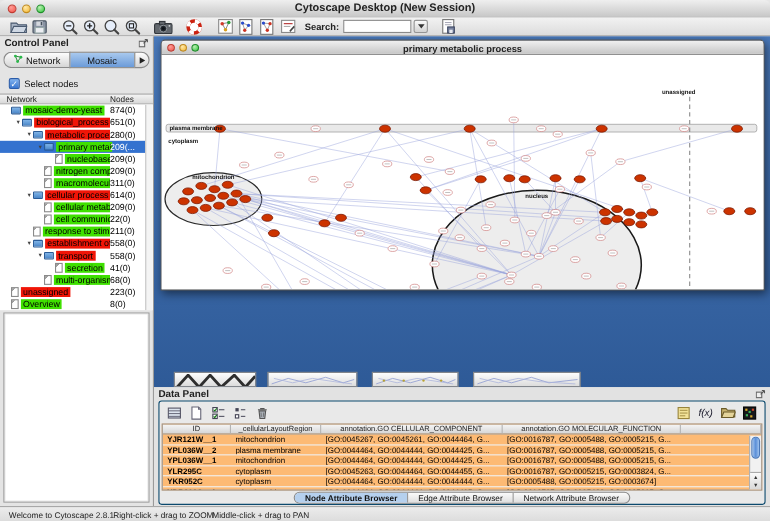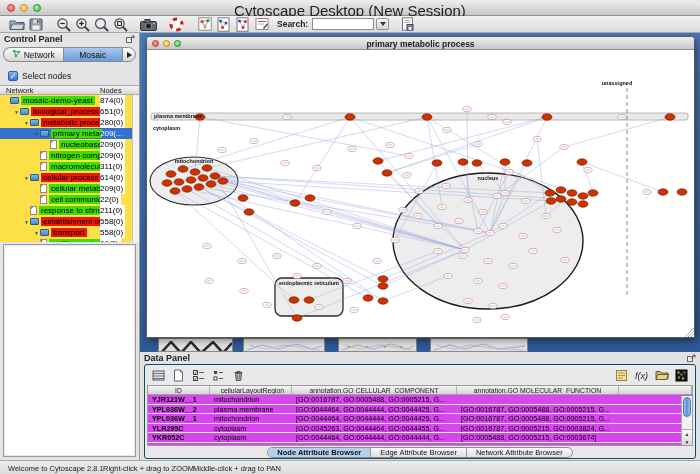--- a/index.html
+++ b/index.html
@@ -7,21 +7,21 @@
   #app{position:relative;width:700px;height:474px;font-family:"Liberation Sans",sans-serif;background:#e6e6e6;overflow:hidden;}
   svg text{font-family:"Liberation Sans",sans-serif;}
 
   
   .titlebar{position:absolute;top:0;left:0;right:0;height:16px;background:linear-gradient(#efefef,#c8c8c8);border-bottom:1px solid #8f8f8f;border-radius:5px 5px 0 0;}
   .lights{position:absolute;left:7px;top:4px;display:flex;gap:5px;}
   .light{width:8px;height:8px;border-radius:50%;}
   .light.red{background:radial-gradient(circle at 35% 30%,#ff9d96,#f4544a);border:0.5px solid #c03930;}
   .light.yellow{background:radial-gradient(circle at 35% 30%,#ffe9a8,#f5b62e);border:0.5px solid #c08a1e;}
   .light.green{background:radial-gradient(circle at 35% 30%,#b8f0b0,#35c53e);border:0.5px solid #1f8f2a;}
-  .apptitle{position:absolute;left:0;right:0;top:2px;text-align:center;font-size:15px;font-weight:normal;color:#222;}
+  .apptitle{position:absolute;left:0;right:0;top:2px;text-align:center;font-size:10px;font-weight:bold;color:#222;}
 
   
   .toolbar{position:absolute;top:16px;left:0;right:0;height:17px;background:linear-gradient(#f2f2f2,#dcdcdc);border-bottom:1px solid #a8a8a8;display:flex;align-items:center;padding-left:7px;}
   .tbtn{width:19px;height:16px;display:flex;align-items:center;justify-content:center;flex:0 0 auto;}
   .tgap{width:9px;flex:0 0 auto;}
   .searchlbl{font-size:8.5px;font-weight:bold;color:#222;margin:0 4px 0 6px;}
   .searchinput{width:62px;height:12px;border:1px solid #8a8a8a;background:#fff;font-size:8px;padding:0 2px;}
   .combobtn{width:13px;height:12px;margin-left:2px;background:linear-gradient(#fbfbfb,#d2d2d2);border:1px solid #949494;border-radius:2px;display:flex;align-items:center;justify-content:center;}
   .combobtn .tri{width:0;height:0;border-left:3px solid transparent;border-right:3px solid transparent;border-top:4px solid #333;}
 
@@ -37,53 +37,53 @@
   .cp-tab-arrow .tri{width:0;height:0;border-top:3.5px solid transparent;border-bottom:3.5px solid transparent;border-left:5px solid #222;}
   .cp-group{position:relative;margin:5px 5px 0;border:1px solid #ababab;border-radius:4px;padding:7px 5px 5px;}
   .cp-group-lbl{position:absolute;top:-5px;left:6px;background:#e4e4e4;padding:0 3px;font-size:8px;font-weight:bold;color:#222;}
   .combo{height:15px;border:1px solid #8a8a8a;border-radius:8px;background:linear-gradient(#ffffff,#d4d4d4);display:flex;align-items:center;padding-left:9px;font-size:8.5px;color:#111;position:relative;}
   .combo-arrows{position:absolute;right:1px;top:1px;bottom:1px;width:13px;border-radius:7px;background:linear-gradient(#8fbaf2,#4a82d8);color:#fff;font-size:4.5px;line-height:4px;display:flex;flex-direction:column;align-items:center;justify-content:center;}
   .cp-check{display:flex;align-items:center;gap:4px;margin:6px 8px 4px;font-size:8.5px;color:#111;}
   .checkbox{width:10px;height:10px;border-radius:2px;background:linear-gradient(#7fb2f0,#3a77d0);border:1px solid #2a5caa;color:#fff;font-size:8px;line-height:9px;text-align:center;}
   .tree-head{display:flex;height:10px;background:linear-gradient(#f4f4f4,#d8d8d8);border-top:1px solid #aaa;border-bottom:1px solid #aaa;font-size:7.5px;color:#222;position:relative;}
   .tree-head .c1{padding-left:6px;}
   .tree-head .c2{position:absolute;left:100px;}
-  .tree{position:relative;background:#fde047;height:147px;overflow:hidden;}
+  .tree{position:relative;background:#ffffff;height:187px;overflow:hidden;}
   .tree-scroll{position:absolute;right:0;top:0;bottom:0;width:7px;background:#f4f4f4;border-left:1px solid #c4c4c4;}
   .trows{position:absolute;left:0;top:0;right:7px;}
   .trow{position:relative;display:flex;align-items:center;height:11px;padding-right:30px;overflow:hidden;}
   .trow.sel{background:#3472cf;}
   .tdisc{width:7px;flex:0 0 auto;font-size:5px;color:#444;text-align:center;}
   .ticon{flex:0 0 auto;margin-right:2px;}
   .ticon.folder{width:9px;height:7px;background:linear-gradient(#7fb4e8,#4a86c8);border:1px solid #2a5c98;border-radius:1px;}
   .ticon.page{width:7px;height:9px;background:linear-gradient(135deg,#9a9a9a 2px,#fff 2px);border:1px solid #8a8a8a;}
   .tlabel{font-size:8px;color:#000;padding:0 2px;white-space:nowrap;overflow:hidden;min-width:0;}
   .tlabel.green{background:#3fe000;}
   .tlabel.red{background:#f01507;}
   .tcount{position:absolute;left:100px;top:0;line-height:11px;font-size:8px;color:#000;background:#fff;padding-right:2px;}
   .trow.sel .tcount{background:transparent;color:#fff;}
   .birdseye{flex:1;margin:2px 3px 3px;background:#fff;border:1px solid #9a9a9a;box-shadow:inset 0 0 0 1px #e8e8e8;}
 
   
   .desktop{position:absolute;top:33px;left:140px;right:0;height:319px;background:linear-gradient(180deg,#4a7abc,#2e5a97);overflow:hidden;}
   .bg-strip{position:absolute;top:305px;height:14px;background:linear-gradient(#fdfdfd,#dcdcdc);border:1px solid #8a8a8a;overflow:hidden;}
-  .netwin{position:absolute;left:6px;top:3px;width:549px;height:302px;background:#fff;border:1px solid #5a5a5a;border-radius:4px 4px 0 0;box-shadow:2px 3px 9px rgba(0,0,0,.5);}
+  .netwin{position:absolute;left:6px;top:3px;width:549px;height:228px;background:#fff;border:1px solid #5a5a5a;border-radius:4px 4px 0 0;box-shadow:2px 3px 9px rgba(0,0,0,.5);}
   .nw-titlebar{position:relative;height:13px;background:linear-gradient(#f0f0f0,#c6c6c6);border-bottom:1px solid #909090;border-radius:3px 3px 0 0;}
   .nw-lights{position:absolute;left:5px;top:3px;display:flex;gap:4px;}
   .nw-lights .light{width:7px;height:7px;}
   .nw-title{position:absolute;left:0;right:0;top:1.5px;text-align:center;font-size:8.5px;font-weight:bold;color:#222;}
   .nw-canvas{position:absolute;top:13px;left:0;right:0;bottom:0;background:#fff;overflow:hidden;}
 
   
   .dpanel{position:absolute;top:352px;left:140px;right:0;bottom:14px;background:#e2e2e2;}
   .dp-body{position:absolute;top:12px;left:4px;right:4px;bottom:1px;background:#e9e9e9;border:1px solid #0c4a6e;border-radius:3px;}
   .dp-toolbar{position:absolute;top:1px;left:2px;right:2px;height:18px;display:flex;align-items:center;gap:3px;padding:0 3px;}
   .dbtn{width:17px;height:15px;display:flex;align-items:center;justify-content:center;flex:0 0 auto;}
   .dp-toolbar .sp{flex:1;}
-  .dp-table{position:absolute;top:20px;left:2px;right:2px;bottom:12px;background:#d946ef;border:1px solid #9a9a9a;overflow:hidden;}
+  .dp-table{position:absolute;top:20px;left:2px;right:2px;bottom:12px;background:#fdba74;border:1px solid #9a9a9a;overflow:hidden;}
   .thead{display:flex;height:9px;background:linear-gradient(#f5f5f5,#d6d6d6);border-bottom:1px solid #a0a0a0;font-size:6.8px;color:#222;}
   .th{border-right:1px solid #b4b4b4;text-align:center;overflow:hidden;white-space:nowrap;line-height:9px;}
   .c0{width:62px;flex:0 0 auto;}
   .c1{width:82px;flex:0 0 auto;}
   .c2{width:165px;flex:0 0 auto;}
   .c3{width:162px;flex:0 0 auto;}
   .cf{flex:1;}
   .drow{display:flex;height:9.5px;font-size:7.2px;color:#000;border-bottom:1px solid #f0f0f0;}
   .td{line-height:9.5px;white-space:nowrap;overflow:hidden;padding-left:4px;}
   .td.c0{font-weight:bold;}
@@ -358,20 +358,27 @@
             <span class="ticon folder"></span>
             <span class="tlabel red">establishment of lo</span>
             <span class="tcount">558(0)</span>
           </div>
           <div class="trow">
             <span style="flex: 0 0 auto; width: 33px;"></span>
             <span class="tdisc">▼</span>
             <span class="ticon folder"></span>
             <span class="tlabel red">transport</span>
             <span class="tcount">558(0)</span>
+          </div>
+          <div class="trow">
+            <span style="flex: 0 0 auto; width: 43px;"></span>
+            <span class="tdisc"></span>
+            <span class="ticon page"></span>
+            <span class="tlabel green">secretion</span>
+            <span class="tcount">41(0)</span>
           </div>
           <div class="trow">
             <span style="flex: 0 0 auto; width: 33px;"></span>
             <span class="tdisc"></span>
             <span class="ticon page"></span>
             <span class="tlabel green">multi-organism pro</span>
             <span class="tcount">68(0)</span>
           </div>
           <div class="trow">
             <span style="flex: 0 0 auto; width: 3px;"></span>
@@ -774,20 +781,21 @@
           <span class="th c0">ID</span>
           <span class="th c1">_cellularLayoutRegion</span>
           <span class="th c2">annotation.GO CELLULAR_COMPONENT</span>
           <span class="th c3">annotation.GO MOLECULAR_FUNCTION</span>
           <span class="th cf"></span>
         </div>
         <div id="table-body">
             <div class="drow">
               <span class="td c0">YJR121W__1</span>
               <span class="td c1">mitochondrion</span>
+              <span class="td c2">[GO:0045267, GO:0045261, GO:0044464, G...</span>
               <span class="td c3">[GO:0016787, GO:0005488, GO:0005215, G...</span>
             </div>
             <div class="drow">
               <span class="td c0">YPL036W__2</span>
               <span class="td c1">plasma membrane</span>
               <span class="td c2">[GO:0044464, GO:0044444, GO:0044425, G...</span>
               <span class="td c3">[GO:0016787, GO:0005488, GO:0005215, G...</span>
             </div>
             <div class="drow">
               <span class="td c0">YPL036W__1</span>

